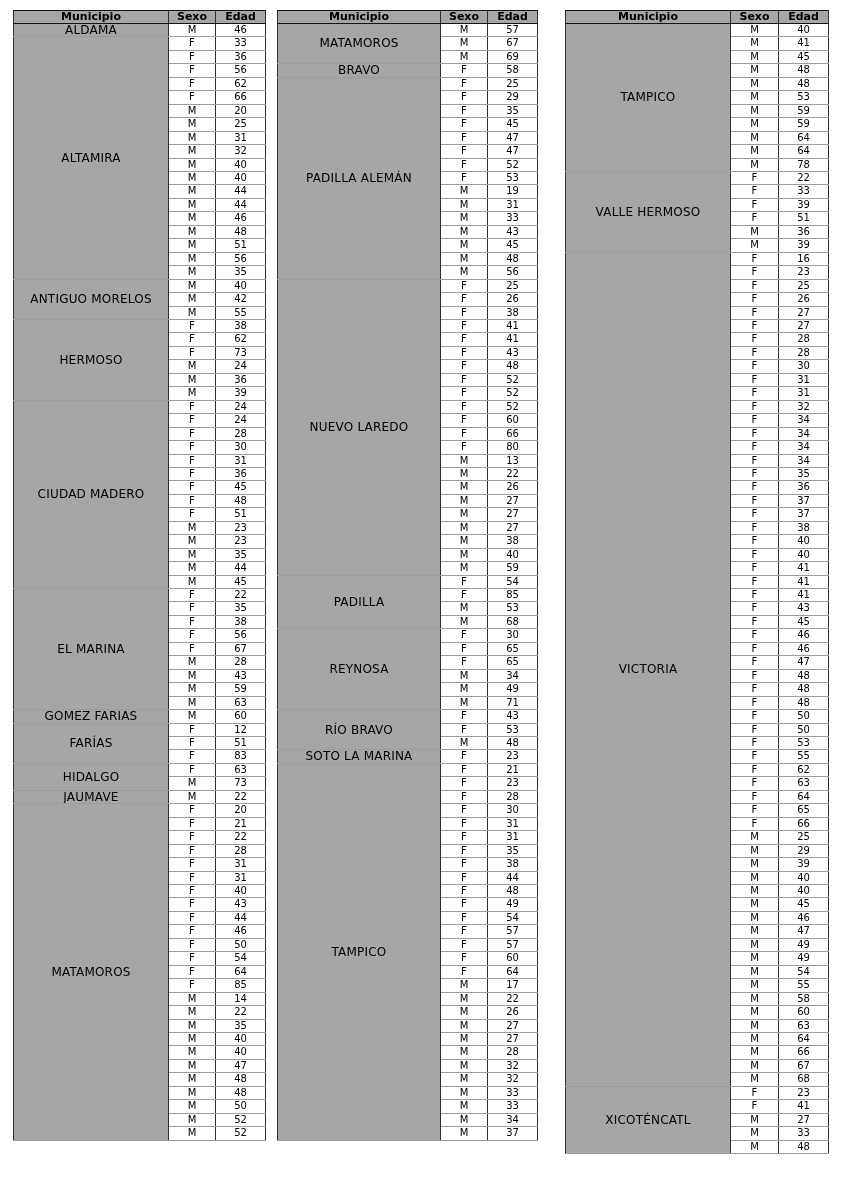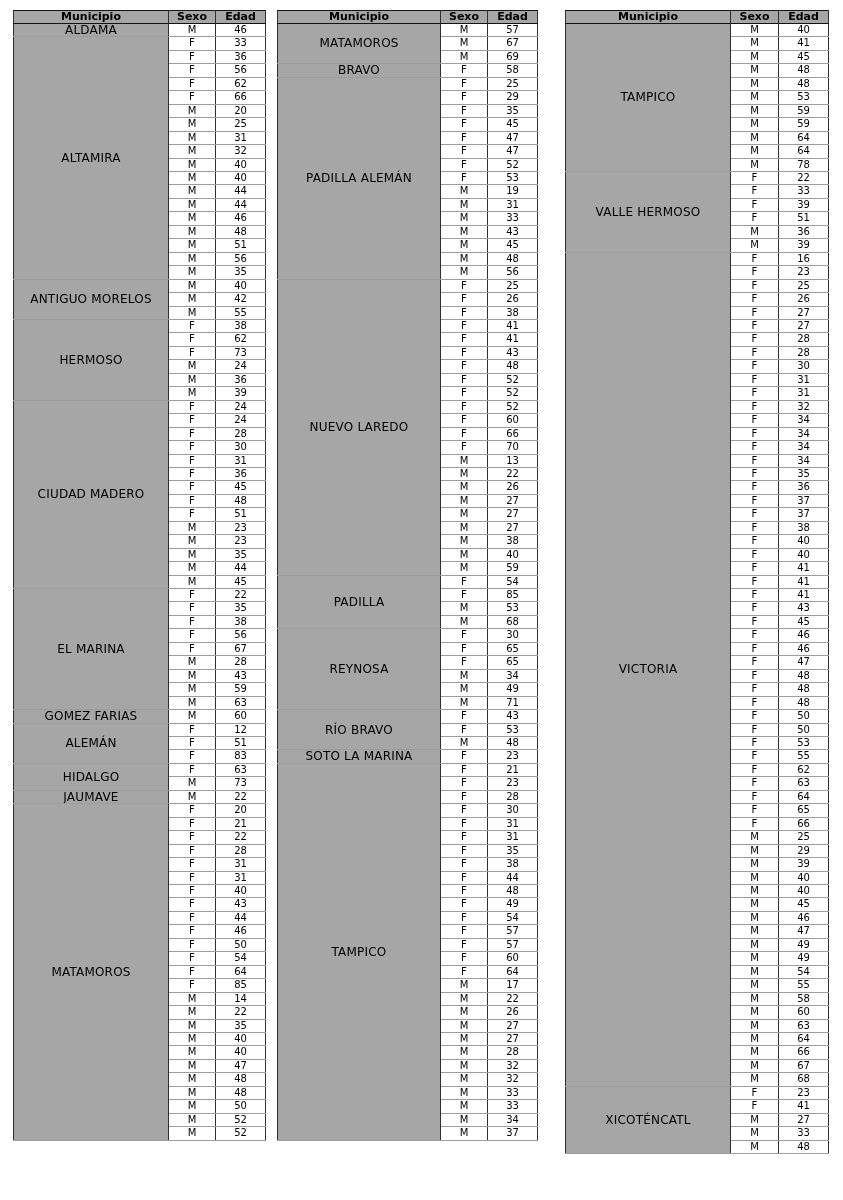--- a/index.html
+++ b/index.html
@@ -256,21 +256,21 @@
           <tr>
             <td>M</td>
             <td>63</td>
           </tr>
           <tr class="gs">
             <td class="muni" rowspan="1">GÓMEZ FARÍAS</td>
             <td>M</td>
             <td>60</td>
           </tr>
           <tr class="gs">
-            <td class="muni" rowspan="3">ALEMÁN</td>
+            <td class="muni" rowspan="3">FARÍAS</td>
             <td>F</td>
             <td>12</td>
           </tr>
           <tr>
             <td>F</td>
             <td>51</td>
           </tr>
           <tr>
             <td>F</td>
             <td>83</td>
@@ -531,21 +531,21 @@
           <tr>
             <td>F</td>
             <td>60</td>
           </tr>
           <tr>
             <td>F</td>
             <td>66</td>
           </tr>
           <tr>
             <td>F</td>
-            <td>70</td>
+            <td>80</td>
           </tr>
           <tr>
             <td>M</td>
             <td>13</td>
           </tr>
           <tr>
             <td>M</td>
             <td>22</td>
           </tr>
           <tr>

